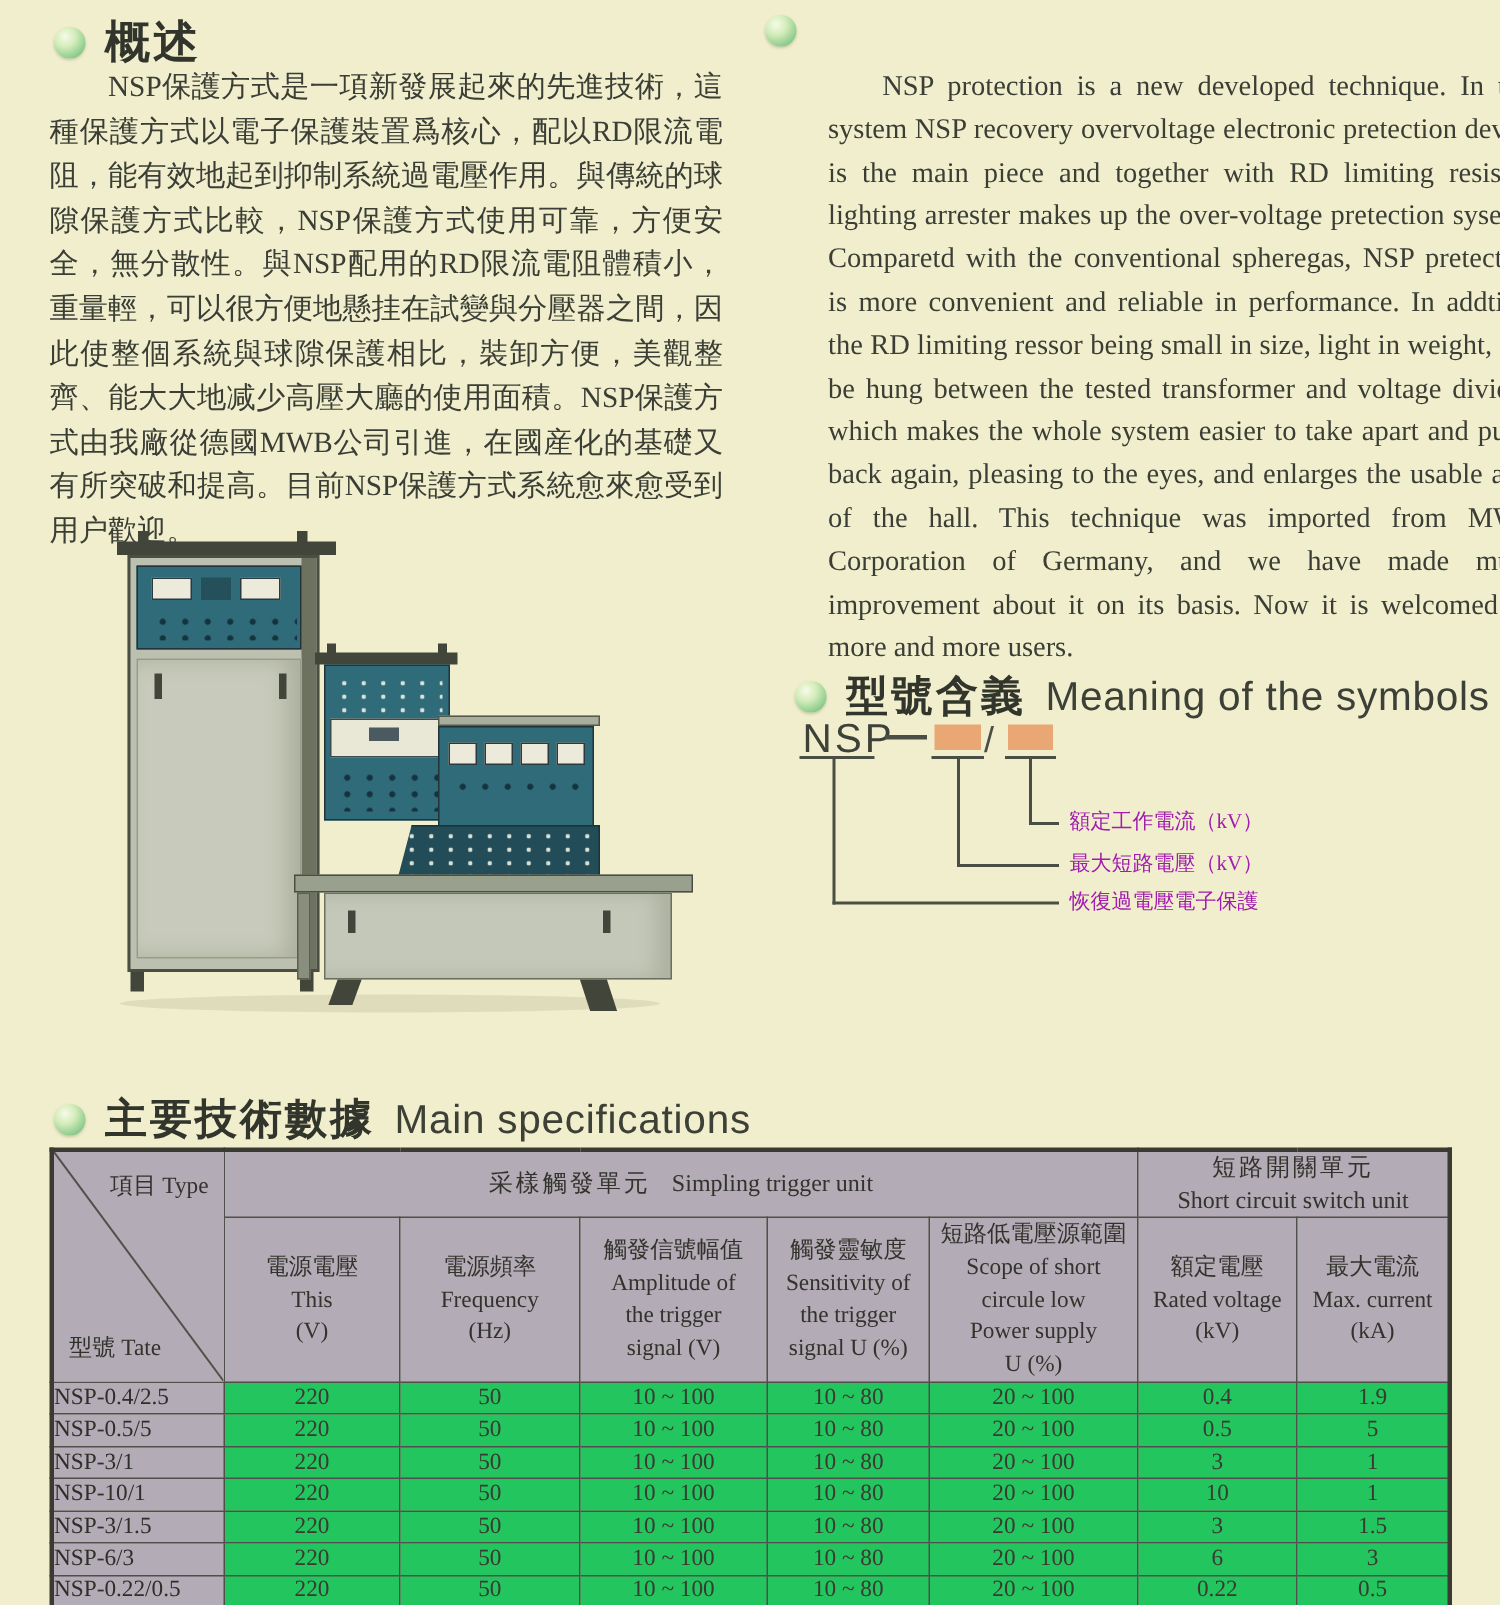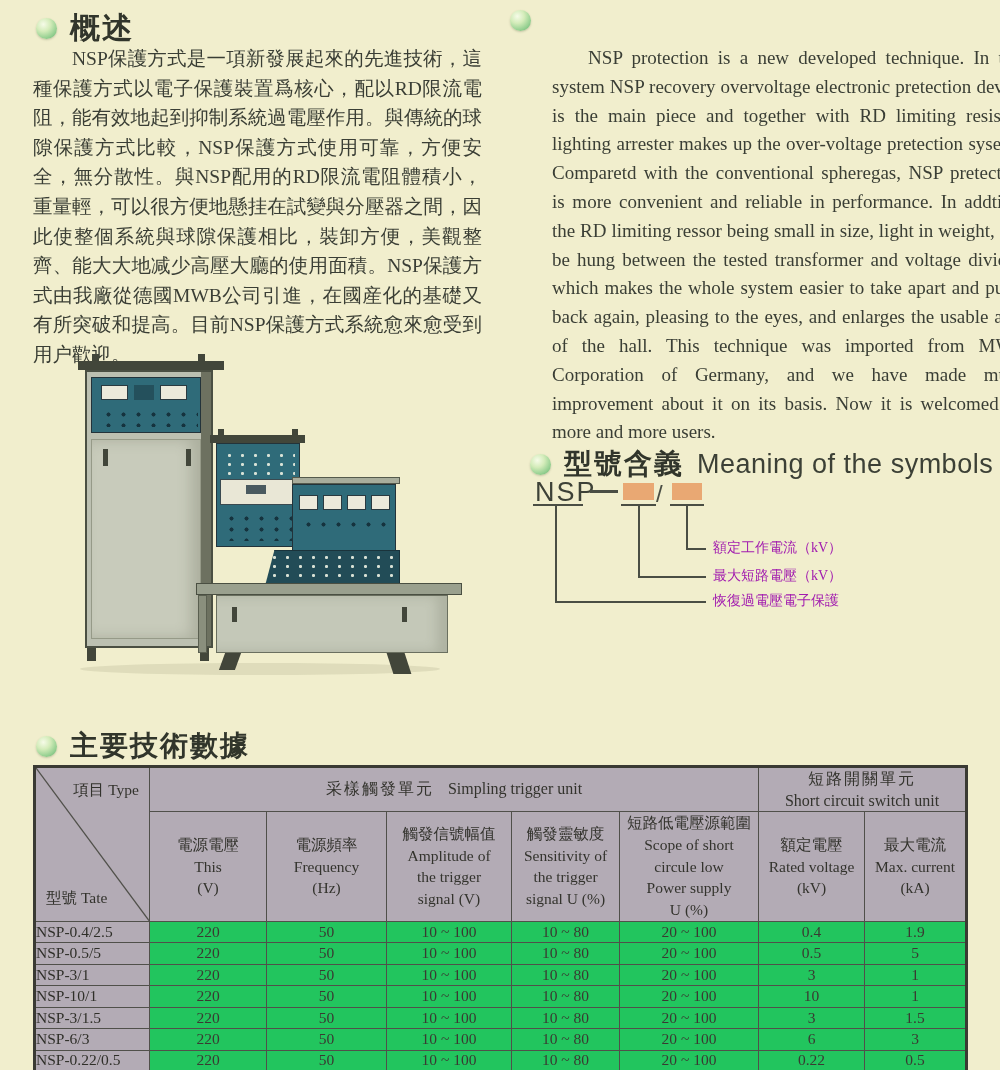--- a/index.html
+++ b/index.html
@@ -140,20 +140,21 @@
     <div class="dline" style="left:50px;top:61px;width:2px;height:99px;"></div>
     <div class="dline" style="left:50px;top:158px;width:151px;height:2px;"></div>
     <span class="diagram-label" style="left:208px;top:96px;">額定工作電流（kV）</span>
     <span class="diagram-label" style="left:208px;top:124px;">最大短路電壓（kV）</span>
     <span class="diagram-label" style="left:208px;top:149px;">恢復過電壓電子保護</span>
   </div>
 
   <div class="sec-head" id="specs-head">
     <span class="bullet"></span>
     <span class="zh-title" style="font-size:28px;">主要技術數據</span>
+    <span class="en-title">Main specifications</span>
   </div>
 
   <table id="spec-table">
     <colgroup>
       <col style="width:115px">
         <col style="width:117px">
         <col style="width:120px">
         <col style="width:125px">
       <col style="width:108px">
         <col style="width:139px">

